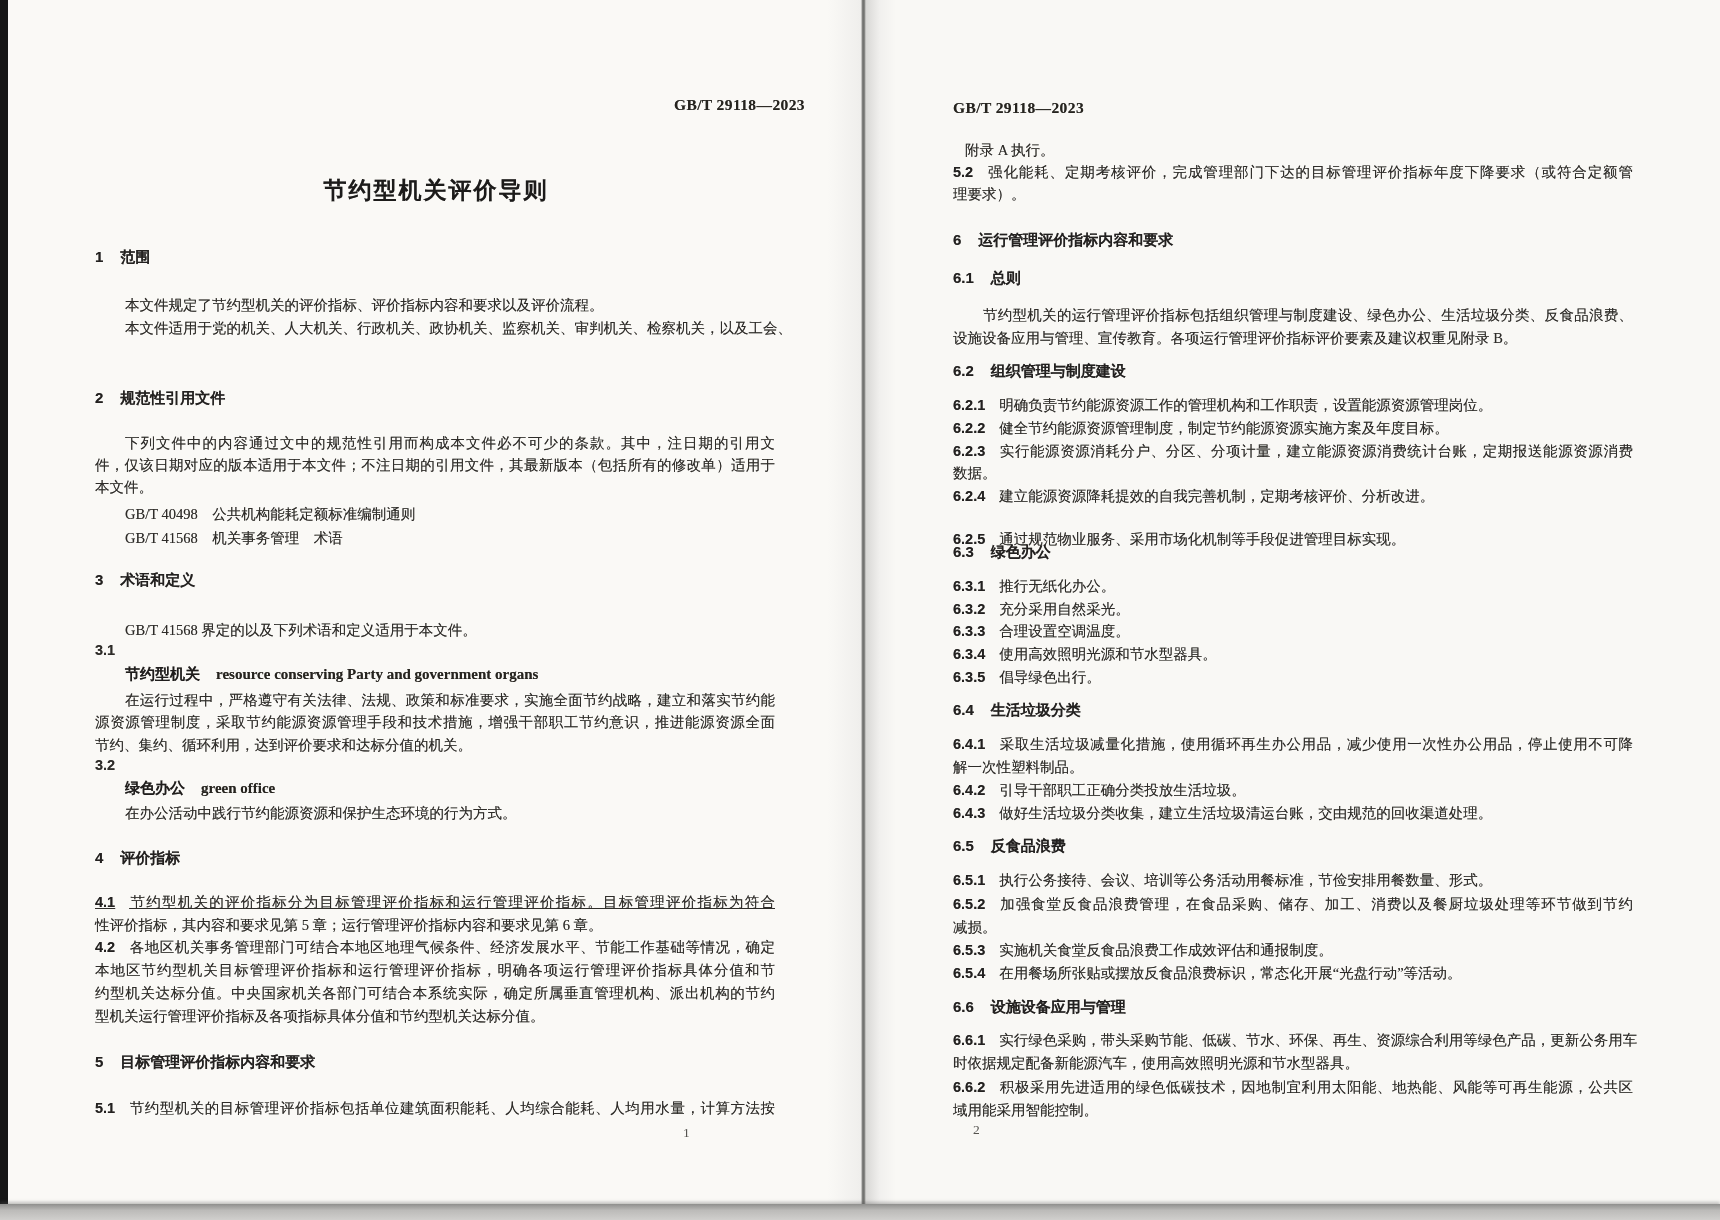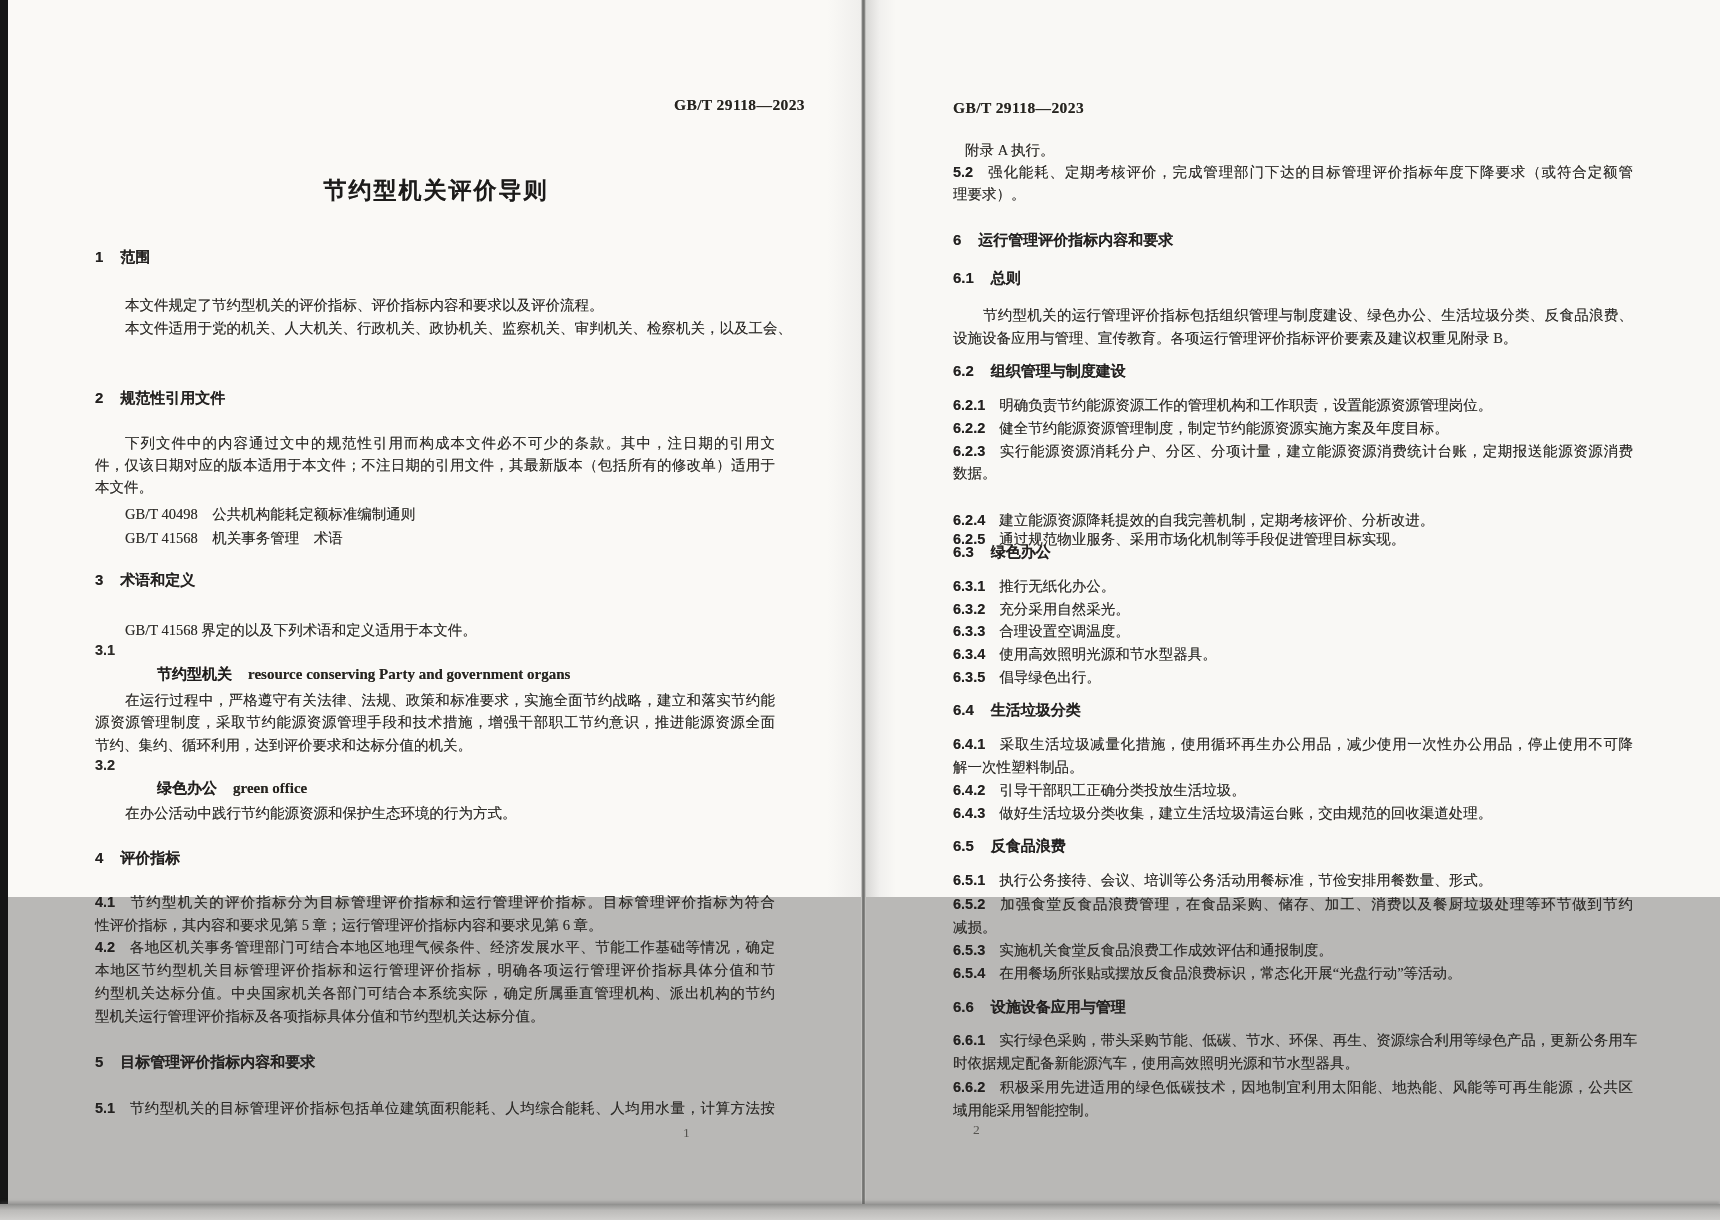--- a/index.html
+++ b/index.html
@@ -1,18 +1,18 @@
 <!DOCTYPE html>
 <html><head>
 <meta charset="utf-8">
 <style>
   html,body{margin:0;padding:0;background:#6f6f6d;}
   #screen{position:relative;width:1720px;height:1220px;overflow:hidden;
           font-family:"Liberation Serif","DejaVu Serif",serif;background:#b9b8b6;}
-  .page{position:absolute;top:0;height:897px;background:#faf9f6;}
+  .page{position:absolute;top:0;height:1220px;background:#faf9f6;}
   #page-1{left:8px;width:853px;
           background:linear-gradient(to right,#faf9f6 0,#faf9f6 96%,#efeeec 100%);}
   #page-2{left:866px;width:854px;
           background:linear-gradient(to right,#d9d8d6 0,#f1f0ee 14px,#f9f8f5 30px,#f9f8f5 100%);}
   .spine{position:absolute;top:0;left:0;width:8px;height:1220px;background:#161616;}
   .divider{position:absolute;top:0;left:861px;width:5px;height:1220px;
            background:linear-gradient(to right,#e6e5e3,#6e6e6c 35%,#787876 65%,#dcdbd9);}
   .bottom-bar{position:absolute;left:0;bottom:0;width:1720px;height:16px;
               background:linear-gradient(to bottom,#8f8f8d,#bcbbb9 40%,#d0cfcd);
               box-shadow:0 -2px 3px rgba(90,90,88,.35);}
@@ -27,21 +27,21 @@
        margin-right:14px;color:#232120;}
   .h1 .num,.h2 .num{margin-right:17px;}
   .title{font-family:"Liberation Sans","DejaVu Sans",sans-serif;font-weight:700;
          font-size:23px;letter-spacing:2px;color:#1c1b1a;width:682px;text-align:center;
          height:30px;line-height:30px;}
   .hdr{font-weight:700;font-size:15.5px;letter-spacing:.4px;color:#26241f;}
   .hdr-r{width:710px;text-align:right;}
   .numline{font-family:"Liberation Sans","DejaVu Sans",sans-serif;font-weight:700;
            font-size:14.5px;}
   .term .cn{font-family:"Liberation Sans","DejaVu Sans",sans-serif;font-weight:700;
-            font-size:15px;margin-right:16px;color:#1f1d1c;margin-left:32px;}
+            font-size:15px;margin-right:16px;color:#1f1d1c;}
   .term .en{font-weight:700;font-size:15px;color:#26241f;}
   .pg{font-size:13.5px;color:#55534f;text-shadow:none;}
 </style>
 </head>
 <body>
 
 <div id="screen">
   <div class="page" id="page-1">
       <div class="ln hdr hdr-r" style="top: 94px;"><span>GB/T 29118—2023</span></div>
       <div class="ln title" style="top: 175px;"><span>节约型机关评价导则</span></div>
@@ -58,21 +58,21 @@
       <div class="ln ind" style="top: 619px;"><span>GB/T 41568 界定的以及下列术语和定义适用于本文件。</span></div>
       <div class="ln numline" style="top: 639px;"><span>3.1</span></div>
       <div class="ln ind term" style="top: 663px;"><span class="cn">节约型机关</span><span class="en">resource conserving Party and government organs</span></div>
       <div class="ln ind f" style="top: 689px;"><span>在运行过程中，严格遵守有关法律、法规、政策和标准要求，实施全面节约战略，建立和落实节约能</span></div>
       <div class="ln f" style="top: 711px;"><span>源资源管理制度，采取节约能源资源管理手段和技术措施，增强干部职工节约意识，推进能源资源全面</span></div>
       <div class="ln " style="top: 734px;"><span>节约、集约、循环利用，达到评价要求和达标分值的机关。</span></div>
       <div class="ln numline" style="top: 754px;"><span>3.2</span></div>
       <div class="ln ind term" style="top: 777px;"><span class="cn">绿色办公</span><span class="en">green office</span></div>
       <div class="ln ind" style="top: 802px;"><span>在办公活动中践行节约能源资源和保护生态环境的行为方式。</span></div>
       <div class="ln h1" style="top: 847px;"><span class="num">4</span><span>评价指标</span></div>
-      <div class="ln f" style="top: 891px;"><span class="num">4.1</span><span>节约型机关的评价指标分为目标管理评价指标和运行管理评价指标。目标管理评价指标为符合</span></div>
+      <div class="ln f" style="top: 891px; text-decoration: underline;"><span class="num">4.1</span><span>节约型机关的评价指标分为目标管理评价指标和运行管理评价指标。目标管理评价指标为符合</span></div>
       <div class="ln " style="top: 914px;"><span>性评价指标，其内容和要求见第 5 章；运行管理评价指标内容和要求见第 6 章。</span></div>
       <div class="ln f" style="top: 936px;"><span class="num">4.2</span><span>各地区机关事务管理部门可结合本地区地理气候条件、经济发展水平、节能工作基础等情况，确定</span></div>
       <div class="ln f" style="top: 959px;"><span>本地区节约型机关目标管理评价指标和运行管理评价指标，明确各项运行管理评价指标具体分值和节</span></div>
       <div class="ln f" style="top: 982px;"><span>约型机关达标分值。中央国家机关各部门可结合本系统实际，确定所属垂直管理机构、派出机构的节约</span></div>
       <div class="ln " style="top: 1005px;"><span>型机关运行管理评价指标及各项指标具体分值和节约型机关达标分值。</span></div>
       <div class="ln h1" style="top: 1051px;"><span class="num">5</span><span>目标管理评价指标内容和要求</span></div>
       <div class="ln f" style="top: 1097px;"><span class="num">5.1</span><span>节约型机关的目标管理评价指标包括单位建筑面积能耗、人均综合能耗、人均用水量，计算方法按</span></div>
       <div class="ln pg" style="top: 1122px; left: 675px;"><span>1</span></div>
     </div>
   <div class="page" id="page-2">
@@ -82,21 +82,21 @@
       <div class="ln " style="top: 183px;"><span>理要求）。</span></div>
       <div class="ln h1" style="top: 229px;"><span class="num">6</span><span>运行管理评价指标内容和要求</span></div>
       <div class="ln h2" style="top: 267px;"><span class="num">6.1</span><span>总则</span></div>
       <div class="ln ind f" style="top: 304px;"><span>节约型机关的运行管理评价指标包括组织管理与制度建设、绿色办公、生活垃圾分类、反食品浪费、</span></div>
       <div class="ln " style="top: 327px;"><span>设施设备应用与管理、宣传教育。各项运行管理评价指标评价要素及建议权重见附录 B。</span></div>
       <div class="ln h2" style="top: 360px;"><span class="num">6.2</span><span>组织管理与制度建设</span></div>
       <div class="ln " style="top: 394px;"><span class="num">6.2.1</span><span>明确负责节约能源资源工作的管理机构和工作职责，设置能源资源管理岗位。</span></div>
       <div class="ln " style="top: 417px;"><span class="num">6.2.2</span><span>健全节约能源资源管理制度，制定节约能源资源实施方案及年度目标。</span></div>
       <div class="ln f" style="top: 440px;"><span class="num">6.2.3</span><span>实行能源资源消耗分户、分区、分项计量，建立能源资源消费统计台账，定期报送能源资源消费</span></div>
       <div class="ln " style="top: 462px;"><span>数据。</span></div>
-      <div class="ln " style="top: 485px; margin-top: 24px;"><span class="num">6.2.4</span><span>建立能源资源降耗提效的自我完善机制，定期考核评价、分析改进。</span></div>
+      <div class="ln " style="top: 485px;"><span class="num">6.2.4</span><span>建立能源资源降耗提效的自我完善机制，定期考核评价、分析改进。</span></div>
       <div class="ln " style="top: 528px;"><span class="num">6.2.5</span><span>通过规范物业服务、采用市场化机制等手段促进管理目标实现。</span></div>
       <div class="ln h2" style="top: 541px;"><span class="num">6.3</span><span>绿色办公</span></div>
       <div class="ln " style="top: 575px;"><span class="num">6.3.1</span><span>推行无纸化办公。</span></div>
       <div class="ln " style="top: 598px;"><span class="num">6.3.2</span><span>充分采用自然采光。</span></div>
       <div class="ln " style="top: 620px;"><span class="num">6.3.3</span><span>合理设置空调温度。</span></div>
       <div class="ln " style="top: 643px;"><span class="num">6.3.4</span><span>使用高效照明光源和节水型器具。</span></div>
       <div class="ln " style="top: 666px;"><span class="num">6.3.5</span><span>倡导绿色出行。</span></div>
       <div class="ln h2" style="top: 699px;"><span class="num">6.4</span><span>生活垃圾分类</span></div>
       <div class="ln f" style="top: 733px;"><span class="num">6.4.1</span><span>采取生活垃圾减量化措施，使用循环再生办公用品，减少使用一次性办公用品，停止使用不可降</span></div>
       <div class="ln " style="top: 756px;"><span>解一次性塑料制品。</span></div>

